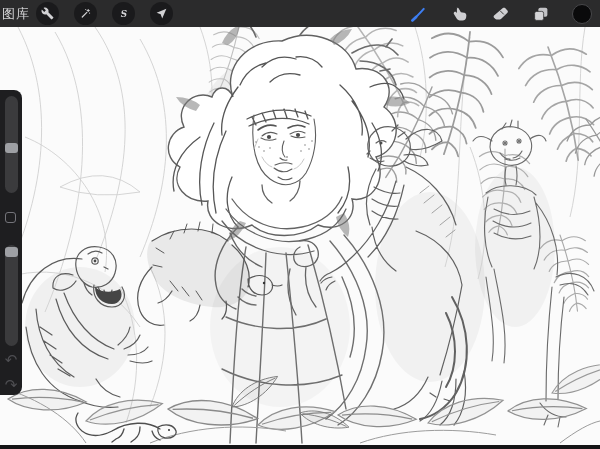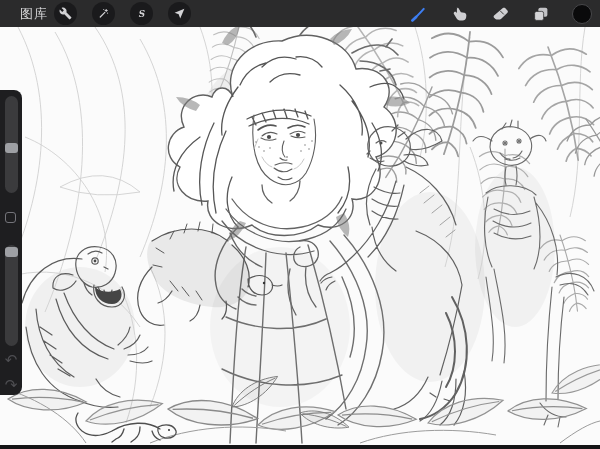--- a/index.html
+++ b/index.html
@@ -2,21 +2,21 @@
 <html><head>
 <meta charset="utf-8">
 <style>
   html,body{margin:0;padding:0;background:#111;}
   .app{position:relative;width:600px;height:449px;background:#2b2b2c;overflow:hidden;
        font-family:"Liberation Sans",sans-serif;}
   
   .topbar{position:absolute;top:0;left:0;width:600px;height:27px;background:#2b2b2c;
           display:flex;align-items:center;z-index:5;}
   .gallery{background:none;border:none;color:#d6d6d8;font-size:13px;letter-spacing:1px;
-           margin-left:20px;padding:0;cursor:pointer;font-family:inherit;}
+           margin-left:2px;padding:0;cursor:pointer;font-family:inherit;}
   .left-tools{display:flex;gap:15px;margin-left:6px;align-items:center;}
   .circle-btn{width:23px;height:23px;border-radius:50%;background:#1a1a1c;border:none;padding:0;
               display:flex;align-items:center;justify-content:center;cursor:pointer;}
   .right-tools{margin-left:auto;display:flex;align-items:center;gap:21px;margin-right:8px;}
   .flat-btn{background:none;border:none;padding:0;width:20px;height:22px;display:flex;
             align-items:center;justify-content:center;cursor:pointer;}
   .swatch{display:block;width:20px;height:20px;border-radius:50%;border:1.5px solid #47474a;box-sizing:border-box;}
   
   .canvas{position:absolute;top:27px;left:0;width:600px;height:418px;background:#fbfbfb;overflow:hidden;}
   .canvas svg{display:block;}

